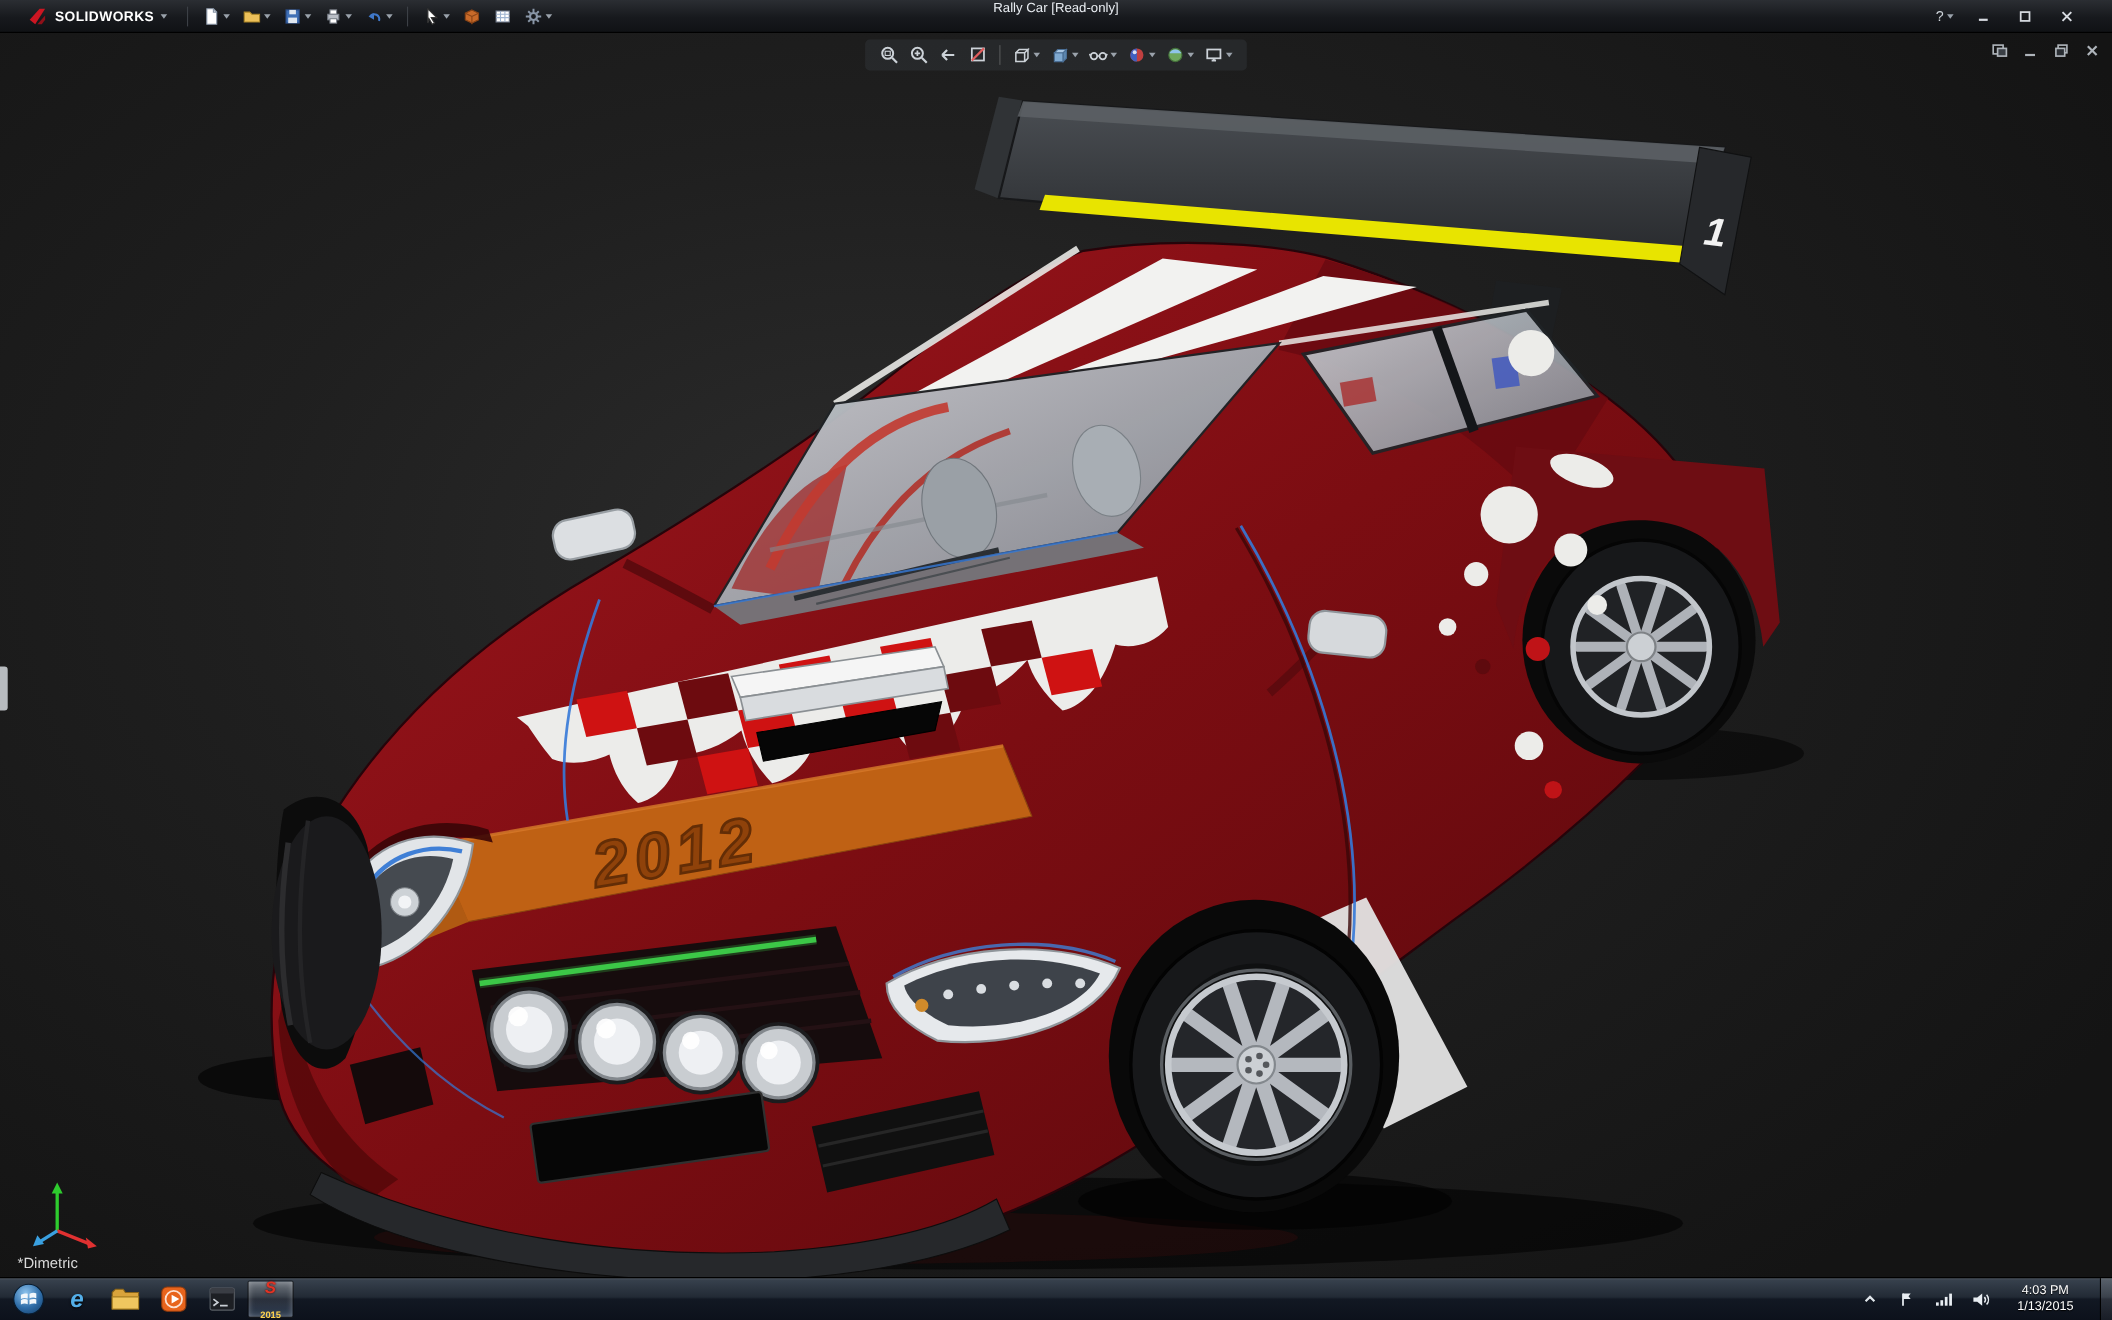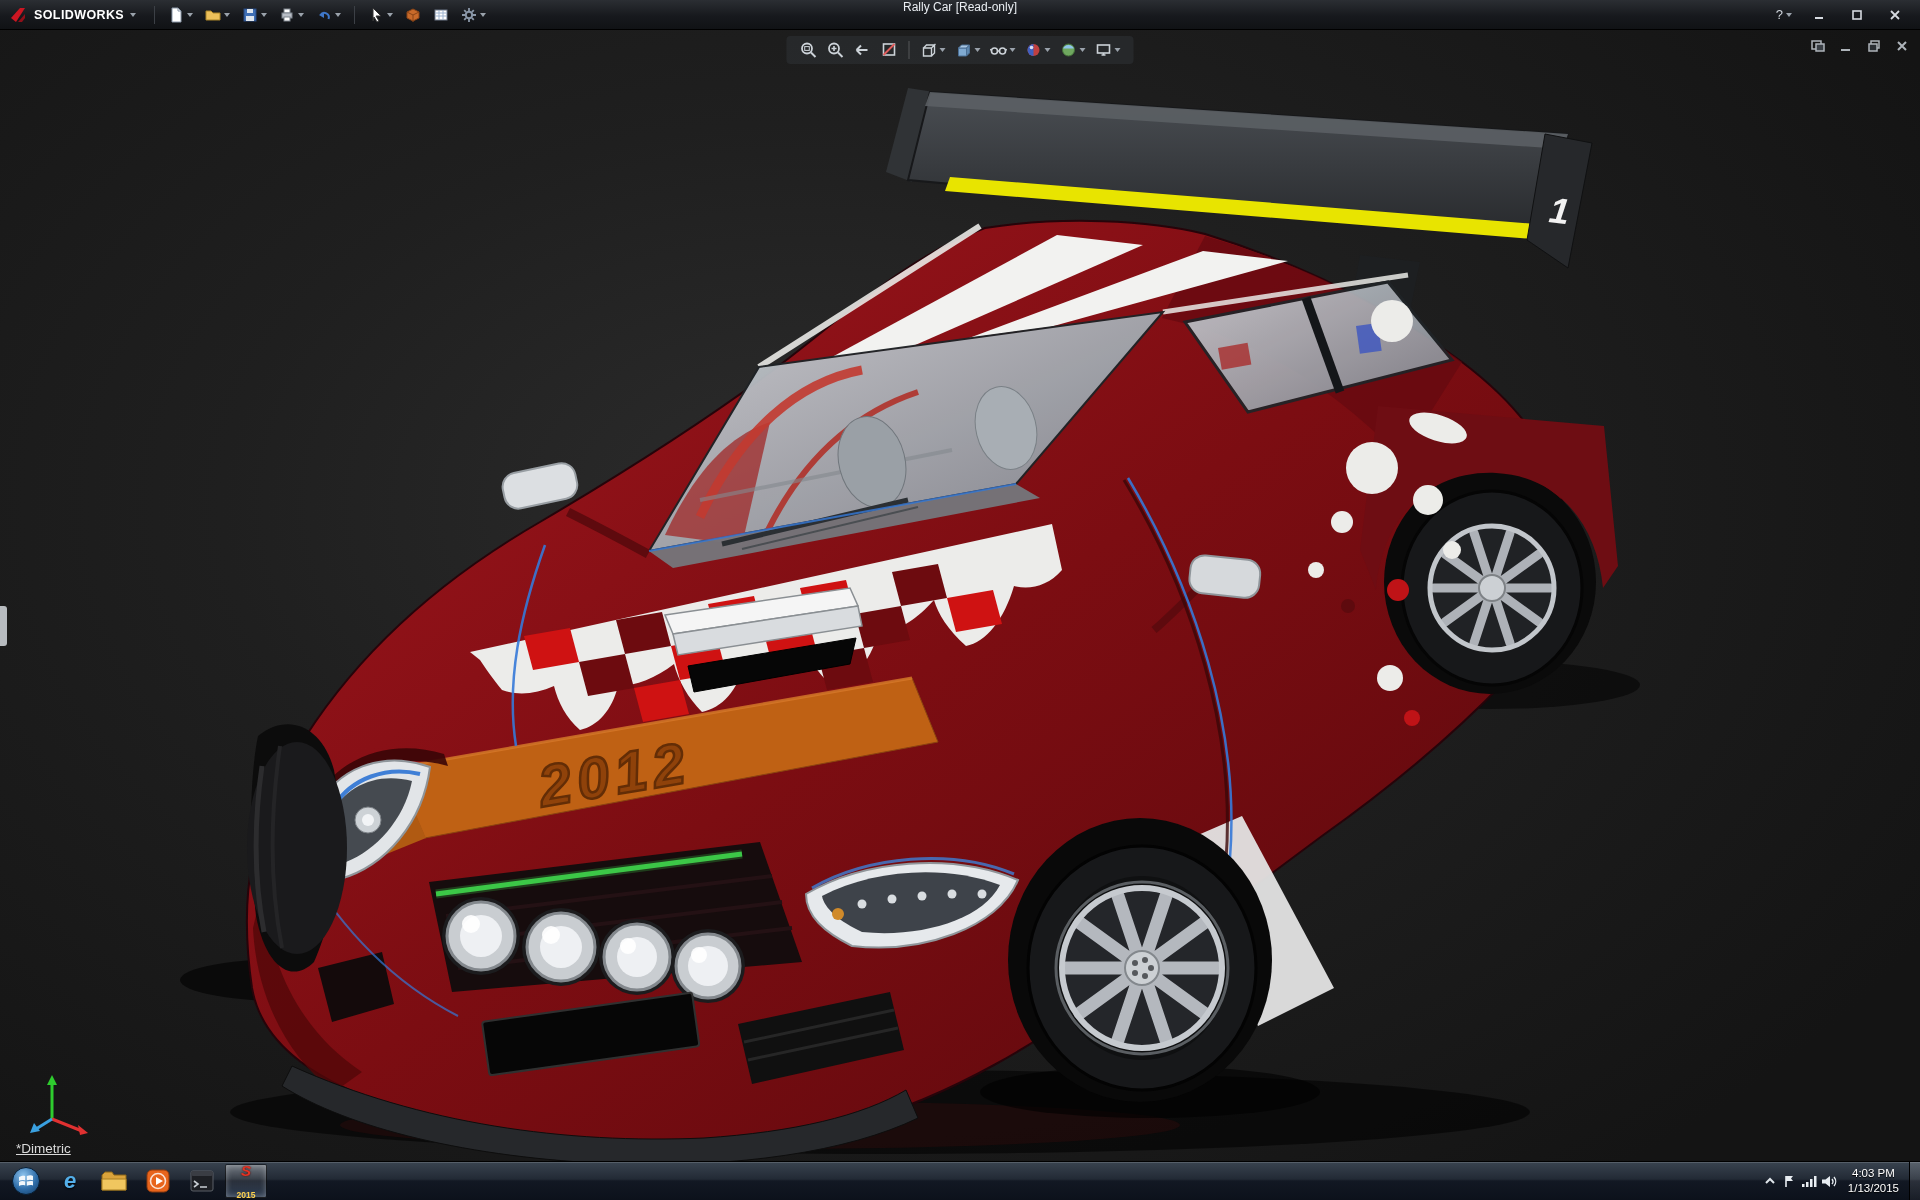--- a/index.html
+++ b/index.html
@@ -2,21 +2,21 @@
 <html><head>
 <meta charset="utf-8">
 <style>
   * { box-sizing: border-box; margin: 0; padding: 0; }
   html,body { width:1920px; height:1200px; }
   body { position:relative; overflow:hidden; background:#000; font-family:"Liberation Sans",sans-serif; }
 
   
   .titlebar{position:absolute;top:0;left:0;right:0;height:30px;
     background:linear-gradient(#2b2e33,#17191d 55%,#101215);
-    display:flex;align-items:center;padding:0 8px;gap:2px;
+    display:flex;align-items:center;padding:0 24px;gap:2px;
     border-bottom:1px solid #000;z-index:30;color:#dce1e7;}
   .logo{display:flex;align-items:center;gap:6px;margin-right:10px;}
   .brand{font-size:12.5px;font-weight:bold;letter-spacing:.4px;color:#fff;}
   .tb-btn{display:flex;align-items:center;gap:3px;height:24px;padding:0 5px;border-radius:3px;cursor:default;}
   .caret{width:0;height:0;border-left:3.5px solid transparent;border-right:3.5px solid transparent;border-top:4px solid #9aa2ab;}
   .sep{width:1px;height:18px;background:#3c4046;margin:0 6px;}
   .title-text{position:absolute;left:50%;top:0;height:14px;display:flex;align-items:center;transform:translateX(-50%);font-size:12px;color:#e9edf2;}
   .win-btns{margin-left:auto;display:flex;align-items:center;gap:16px;padding-right:6px;}
   .help-btn{display:flex;align-items:center;gap:3px;font-size:13px;color:#cfd5db;}
   .wbtn{display:flex;align-items:center;justify-content:center;width:22px;height:20px;}
@@ -29,33 +29,33 @@
   .view-toolbar{position:absolute;top:6px;left:50%;transform:translateX(-50%);
     display:flex;align-items:center;gap:3px;padding:3px 10px;
     background:rgba(58,63,70,.35);border-radius:4px;z-index:20;}
   .vt-btn{display:flex;align-items:center;gap:2px;padding:2px 3px;border-radius:3px;}
   .vsep{width:1px;height:18px;background:rgba(255,255,255,.22);margin:0 4px;}
 
   .doc-controls{position:absolute;top:8px;right:10px;display:flex;gap:12px;z-index:20;}
 
   .edge-notch{position:absolute;left:0;top:576px;width:7px;height:40px;background:#c9cdd2;border-radius:0 3px 3px 0;opacity:.9;z-index:15;}
 
-  .orient-label{position:absolute;left:16px;bottom:5px;color:#d9d9d9;font-size:13.5px;z-index:10;text-decoration:underline;}
+  .orient-label{position:absolute;left:16px;bottom:5px;color:#d9d9d9;font-size:13.5px;z-index:10;}
   .triad{position:absolute;left:22px;bottom:24px;z-index:10;}
 
   
   .taskbar{position:absolute;left:0;right:0;bottom:0;height:39px;
     background:linear-gradient(#39434f,#222a35 45%,#121823 50%,#0c111b);
     border-top:1px solid #000;display:flex;align-items:center;padding-left:4px;z-index:40;
     box-shadow:inset 0 1px 0 rgba(255,255,255,.15);}
   .start-btn{width:44px;height:36px;display:flex;align-items:center;justify-content:center;}
   .task-app{width:42px;height:34px;display:flex;align-items:center;justify-content:center;border-radius:2px;margin:0 1px;position:relative;}
   .task-app.active{background:linear-gradient(rgba(255,255,255,.30),rgba(255,255,255,.10) 45%,rgba(130,170,220,.28));
     border:1px solid rgba(0,0,0,.65);box-shadow:inset 0 0 6px rgba(255,255,255,.35);}
-  .tray{margin-left:auto;display:flex;align-items:center;gap:4px;height:100%;}
+  .tray{margin-left:auto;display:flex;align-items:center;gap:18px;height:100%;}
   .clock{text-align:center;color:#fff;font-size:11.5px;line-height:1.3;padding:0 6px;text-shadow:0 1px 1px #000;}
   .show-desktop{width:11px;height:100%;border-left:1px solid #000;background:linear-gradient(rgba(255,255,255,.16),rgba(255,255,255,.05));}
   .ie-glyph{font-size:22px;font-weight:bold;font-style:italic;color:#53aee8;text-shadow:0 1px 2px #000;}
   .sw-icon{display:flex;flex-direction:column;align-items:center;line-height:1;}
   .sw-s{font-size:15px;font-weight:bold;font-style:italic;color:#e23424;text-shadow:0 0 2px #400;}
   .sw-badge{font-size:8.5px;font-weight:bold;color:#ffd34d;margin-top:13px;}
   svg{display:block;}
 </style>
 </head>
 <body>

